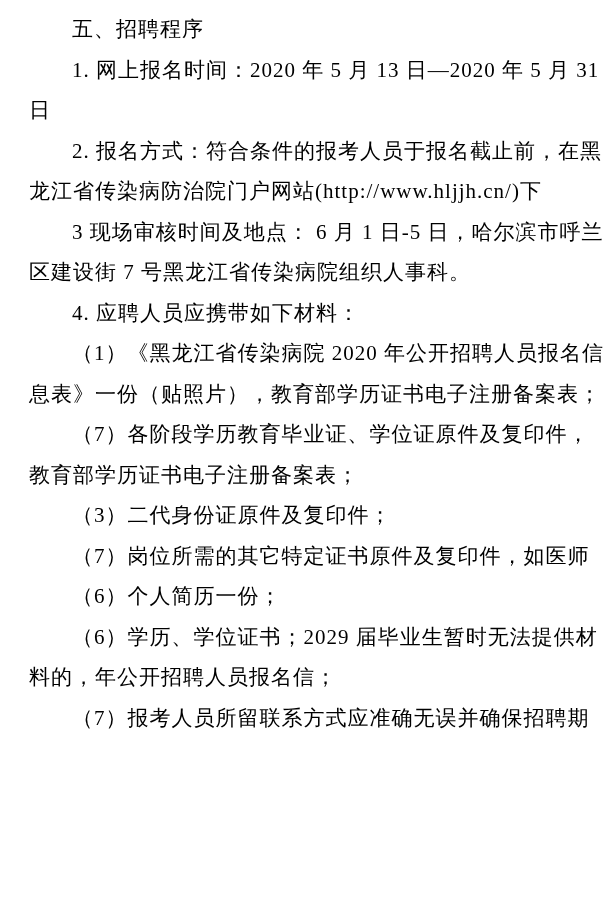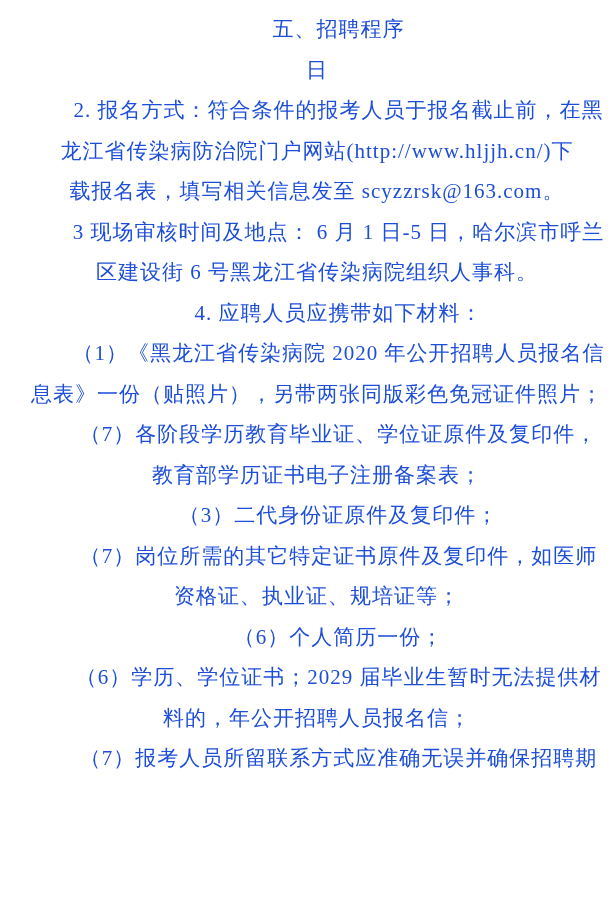--- a/index.html
+++ b/index.html
@@ -32,35 +32,34 @@
     white-space: nowrap;
     font-weight: 400;
   }
   .line.indent {
     padding-left: 43px;
   }
 </style>
 </head>
 <body style="background: rgb(255, 255, 255);">
 
-<div class="page" style="color: #1d4ed8; text-align: center;">
+<div class="page" style="color: #000000;">
   <div class="doc-body" id="doc-body">
       <div class="line indent">五、招聘程序</div>
+      <div class="line indent">1. 网上报名时间：2020 年 5 月 13 日—2020 年 5 月 31</div>
       <div class="line">日</div>
       <div class="line indent">2. 报名方式：符合条件的报考人员于报名截止前，在黑</div>
       <div class="line">龙江省传染病防治院门户网站(http://www.hljjh.cn/)下</div>
-      <div class="line">载报名表，填写相关信息发至 scyzzrsk@163.com。</div>
       <div class="line indent">3 现场审核时间及地点： 6 月 1 日-5 日，哈尔滨市呼兰</div>
-      <div class="line">区建设街 6 号黑龙江省传染病院组织人事科。</div>
+      <div class="line">区建设街 7 号黑龙江省传染病院组织人事科。</div>
       <div class="line indent">4. 应聘人员应携带如下材料：</div>
       <div class="line indent">（1）《黑龙江省传染病院 2020 年公开招聘人员报名信</div>
-      <div class="line">息表》一份（贴照片），另带两张同版彩色免冠证件照片；</div>
+      <div class="line">息表》一份（贴照片），教育部学历证书电子注册备案表；</div>
       <div class="line indent">（7）各阶段学历教育毕业证、学位证原件及复印件，</div>
       <div class="line">教育部学历证书电子注册备案表；</div>
       <div class="line indent">（3）二代身份证原件及复印件；</div>
       <div class="line indent">（7）岗位所需的其它特定证书原件及复印件，如医师</div>
-      <div class="line">资格证、执业证、规培证等；</div>
       <div class="line indent">（6）个人简历一份；</div>
       <div class="line indent">（6）学历、学位证书；2029 届毕业生暂时无法提供材</div>
       <div class="line">料的，年公开招聘人员报名信；</div>
       <div class="line indent">（7）报考人员所留联系方式应准确无误并确保招聘期</div>
     </div>
 </div>
 
 </body></html>

